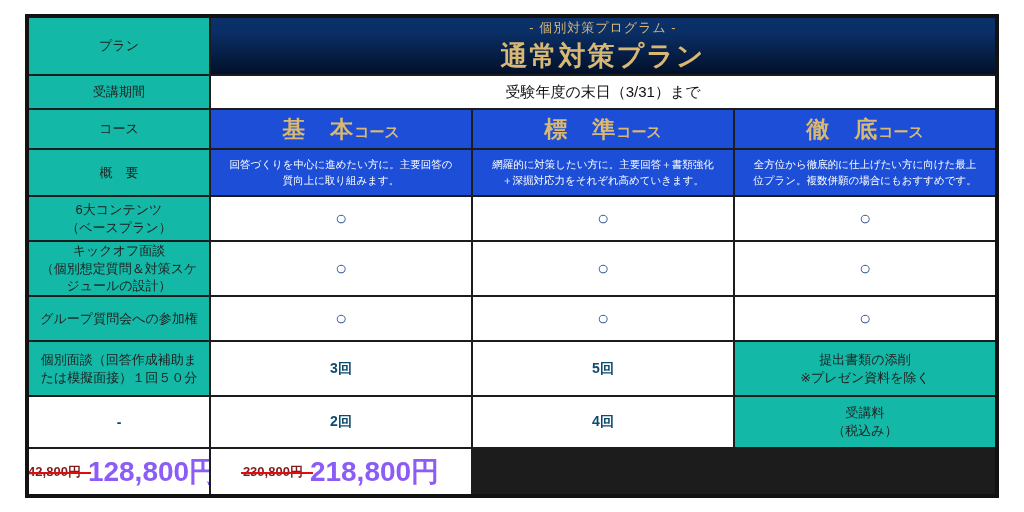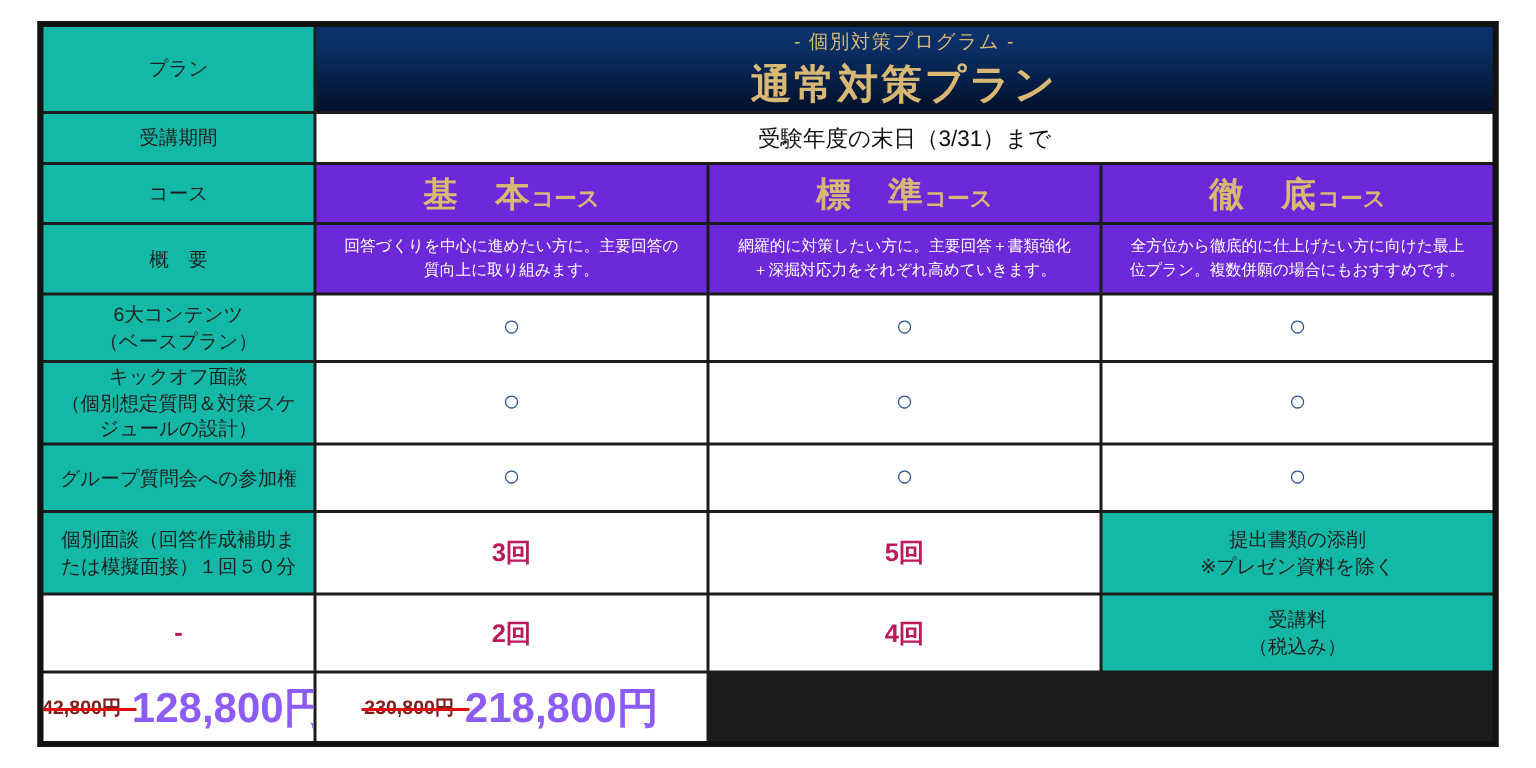--- a/index.html
+++ b/index.html
@@ -25,26 +25,26 @@
     white-space:pre-line;padding:2px 4px;
   }
   .banner{
     grid-column:2/5;flex-direction:column;
     background:linear-gradient(180deg,#0b316b 0%,#0a2f66 25%,#021029 100%);
   }
   .banner-subtitle{color:#d9b873;font-size:13px;letter-spacing:1px;margin-bottom:1px;}
   .banner-title{color:#d9b873;font-size:27px;font-weight:bold;letter-spacing:2px;}
   .span3{grid-column:2/5;}
   .period-value{font-size:15px;color:#111111;}
-  .navy{background:#6d28d9;}
+  .navy{background:#1d4ed8;}
   .course-name-main{color:#d9b873;font-size:23px;font-weight:bold;letter-spacing:1px;}
   .course-name-suffix{color:#d9b873;font-size:15px;font-weight:bold;}
   .overview-text{color:#ffffff;font-size:10.5px;line-height:1.45;padding:1px 18px;}
   .circle-mark{color:#2f5597;font-size:20px;font-weight:bold;}
-  .count-value{color:#be185d;font-size:17px;font-weight:bold;}
+  .count-value{color:#0c4a6e;font-size:14px;font-weight:bold;}
   .price-cell{gap:3px;}
   .price-old{
     color:#7f1d1d;font-size:13px;font-weight:bold;position:relative;
     padding-right:4px;white-space:nowrap;
   }
   .price-old::after{
     content:"";position:absolute;left:-2px;right:-6px;top:50%;
     border-top:2px solid #df0d0d;
   }
   .price-new{color:#8b5cf6;font-size:28px;font-weight:bold;white-space:nowrap;}

